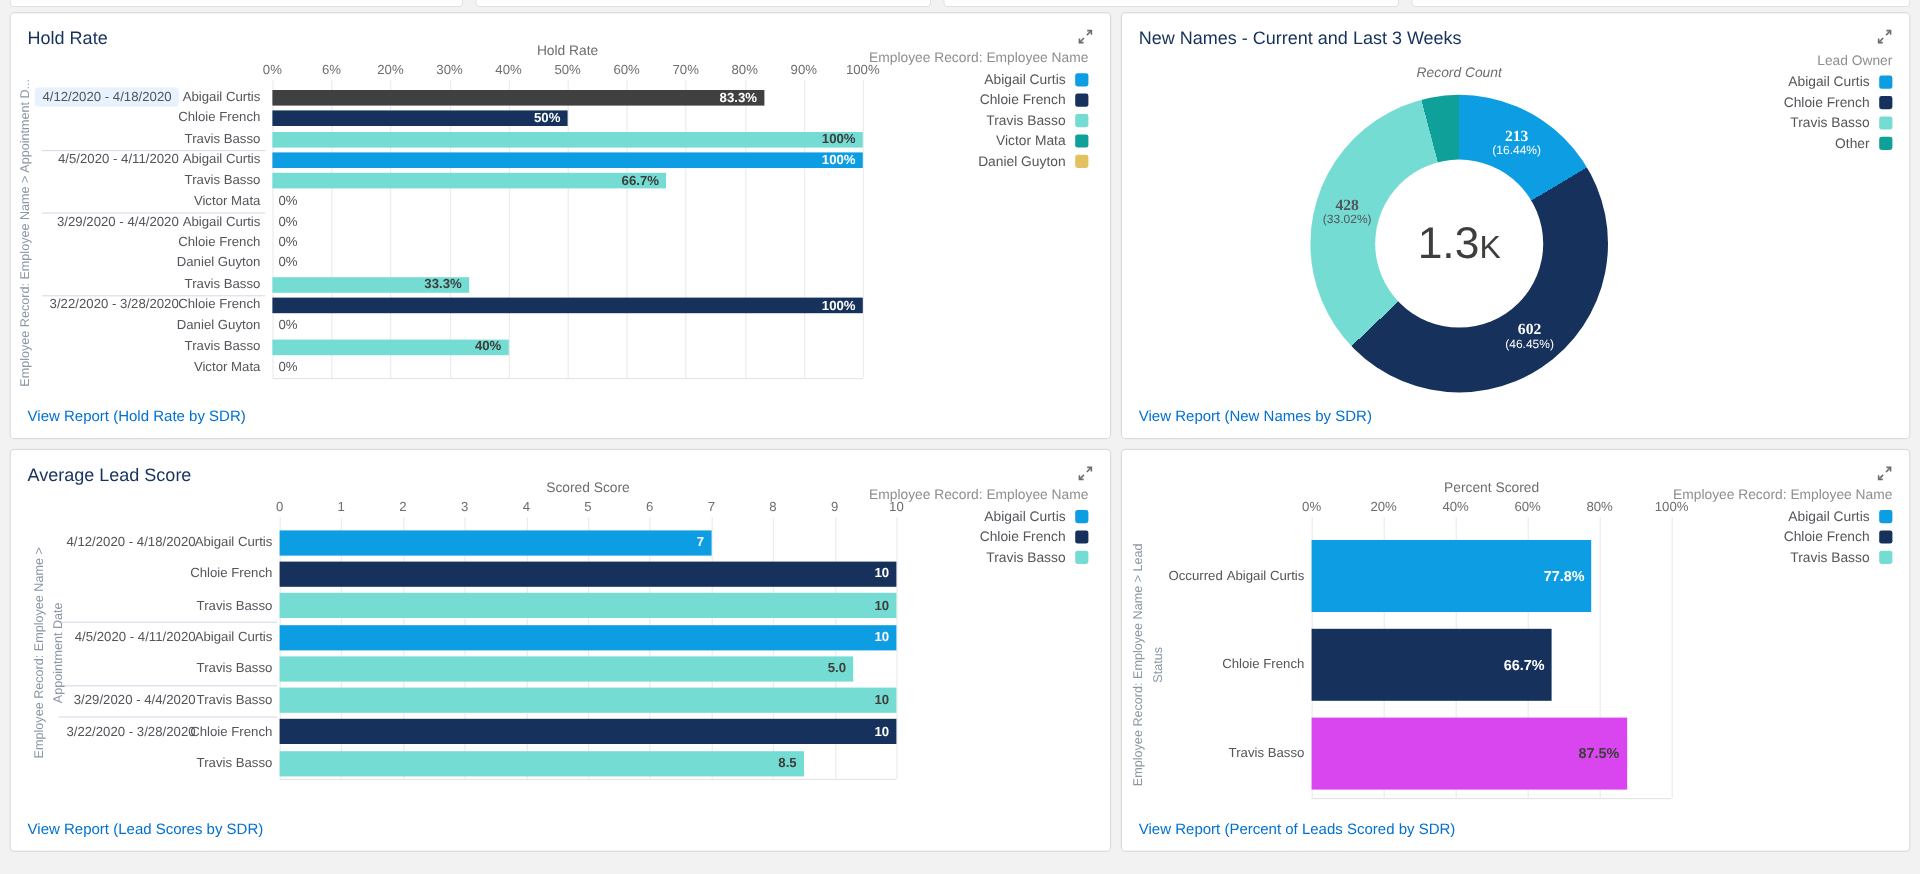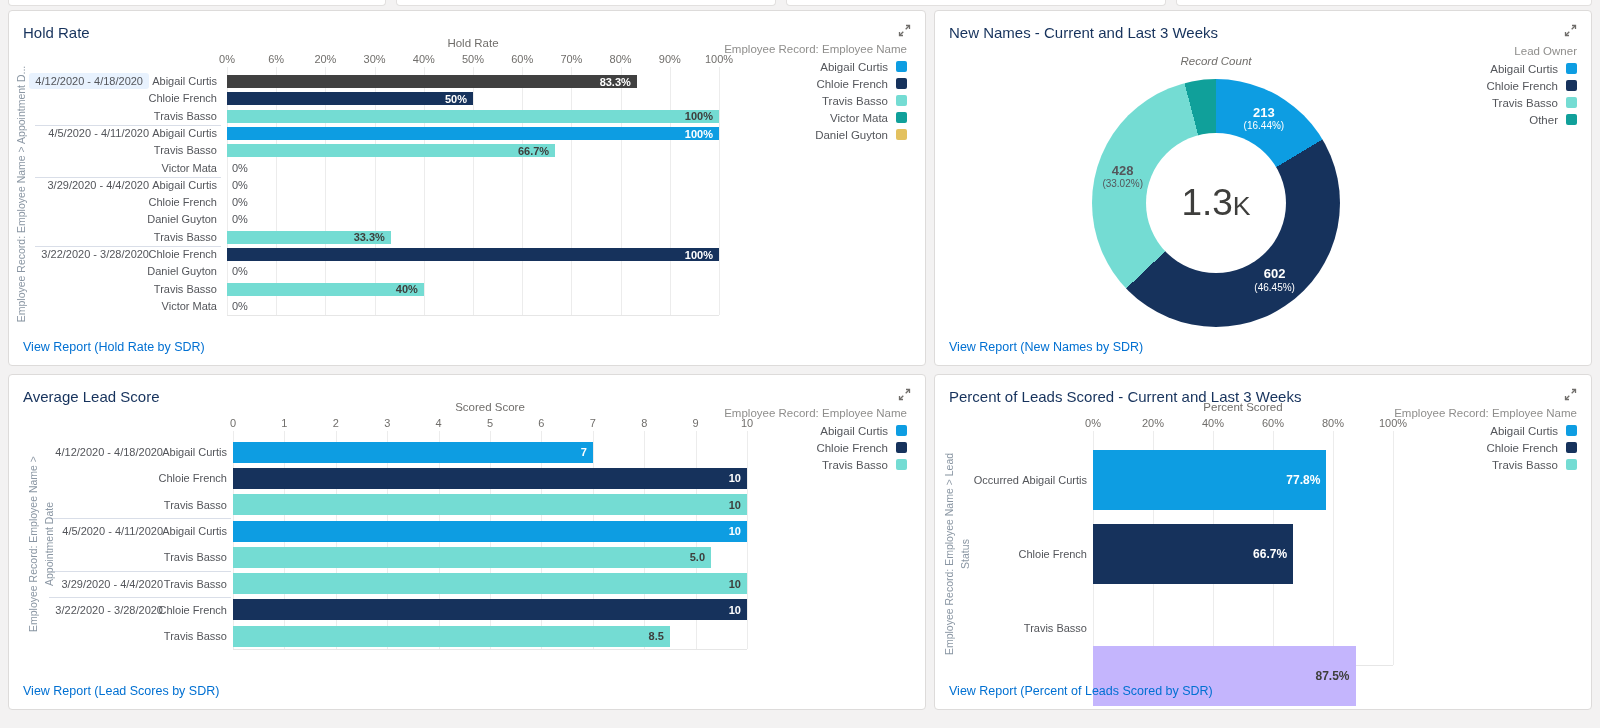--- a/index.html
+++ b/index.html
@@ -43,21 +43,21 @@
   .legend-title { font-size:11.5px; color:#8f8e8c; height:17px; line-height:17px; white-space:nowrap; }
   .legend-item  { display:flex; align-items:center; gap:8px; height:17px; font-size:11.5px; color:#54565b; white-space:nowrap; }
   .swatch { width:11px; height:11px; border-radius:2px; flex:none; }
 
   .donut      { position:absolute; border-radius:50%; }
   .donut-hole { position:absolute; border-radius:50%; background:#fff; }
   .donut-center { position:absolute; transform:translate(-50%,-50%); color:#3e3e3c; font-size:37px; }
   .donut-center .unit { font-size:0.72em; }
   .donut-label { position:absolute; transform:translate(-50%,-50%); text-align:center; line-height:1.2; color:#fff; }
   .donut-label.dark { color:#54565b; }
-  .donut-label .v { font-size:13px; font-weight:700; }
+  .donut-label .v { font-size:13px; font-weight:700;font-family:Liberation Serif, serif; }
   .donut-label .s { font-size:10px; }
 </style>
 </head>
 <body>
 
 <div class="stage">
   <div class="cropped-card cc1"></div>
   <div class="cropped-card cc2"></div>
   <div class="cropped-card cc3"></div>
   <div class="cropped-card cc4"></div>
@@ -315,21 +315,20 @@
           <span class="swatch" style="background: rgb(22, 50, 92);"></span>
         </div>
         <div class="legend-item">
           <span>Travis Basso</span>
           <span class="swatch" style="background: rgb(116, 220, 211);"></span>
         </div>
       </div>
     </section>
 
   <section class="card c4">
-    <h2 class="card-title">Percent of Leads Scored - Current and Last 3 Weeks</h2>
     <button class="expand-btn" aria-label="Expand">
       <svg width="13" height="13" viewBox="0 0 13 13" fill="none" stroke="#706e6b" stroke-width="1.3">
         <path d="M8 1.5h3.5V5"></path>
           <path d="M11.5 1.5 7.7 5.3"></path>
           <path d="M5 11.5H1.5V8"></path>
           <path d="M1.5 11.5 5.3 7.7"></path>
       </svg>
     </button>
     <div class="chart">
         <div class="axis-title" style="left: 158px; width: 300px; top: 26px;">Percent Scored</div>
@@ -349,21 +348,21 @@
         <div class="row-label" style="left: -66px; width: 150px; top: 68px; height: 74px; line-height: 74px;">Occurred</div>
         <div class="row-label" style="left: 32px; width: 120px; top: 68px; height: 74px; line-height: 74px;">Abigail Curtis</div>
         <div class="bar" style="left: 158px; width: 233.4px; top: 75px; height: 60px; background: rgb(13, 157, 226);">
           <span class="bar-val" style="font-size: 12px; color: rgb(255, 255, 255);">77.8%</span>
         </div>
         <div class="row-label" style="left: 32px; width: 120px; top: 142px; height: 74px; line-height: 74px;">Chloie French</div>
         <div class="bar" style="left: 158px; width: 200.1px; top: 149px; height: 60px; background: rgb(22, 50, 92);">
           <span class="bar-val" style="font-size: 12px; color: rgb(255, 255, 255);">66.7%</span>
         </div>
         <div class="row-label" style="left: 32px; width: 120px; top: 216px; height: 74px; line-height: 74px;">Travis Basso</div>
-        <div class="bar" style="left: 158px; width: 262.5px; top: 223px; height: 60px; background: #c4b5fd; margin-top: 48px;">
+        <div class="bar" style="left: 158px; width: 262.5px; top: 223px; height: 60px; background: #d946ef;">
           <span class="bar-val" style="font-size: 12px; color: rgb(62, 62, 60);">87.5%</span>
         </div>
         <div class="ylabel" style="left: 14px; top: 179px;">Employee Record: Employee Name  &gt;  Lead</div>
         <div class="ylabel" style="left: 30px; top: 179px;">Status</div>
       </div>
     <a class="view-report" href="#">View Report (Percent of Leads Scored by SDR)</a>
   <div class="legend" style="top: 30px; right: 14px;">
         <div class="legend-title">Employee Record: Employee Name</div>
         <div class="legend-item">
           <span>Abigail Curtis</span>

